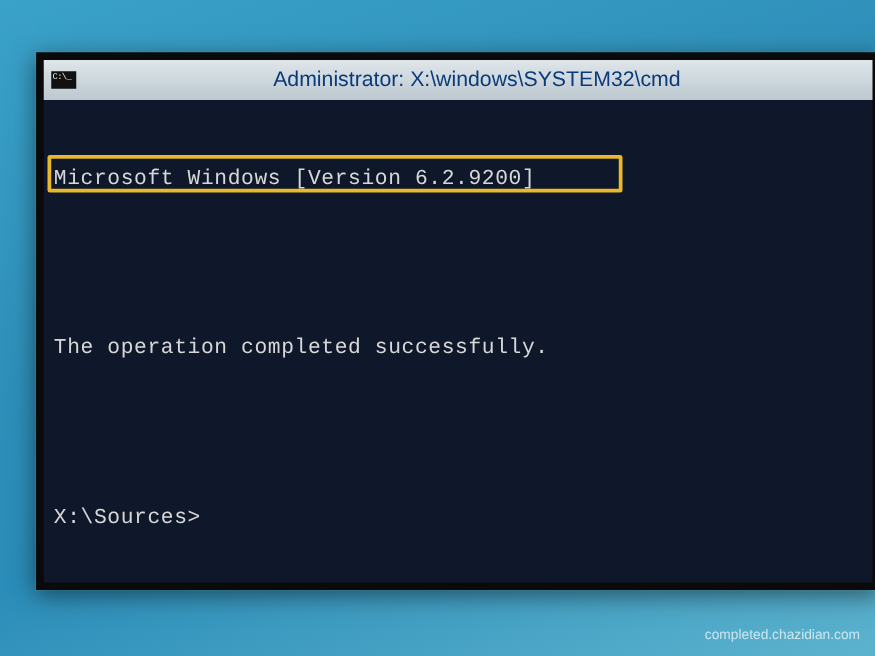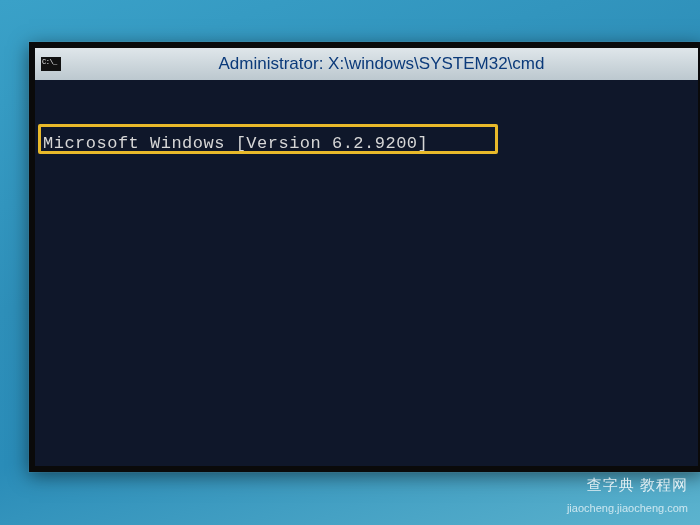--- a/index.html
+++ b/index.html
@@ -89,21 +89,22 @@
 <body>
 
 <div class="screen-frame">
   <div class="titlebar">
     <span class="window-icon"></span>
     <span class="title-text">Administrator: X:\windows\SYSTEM32\cmd</span>
   </div>
   <div class="terminal">
     <span class="line">Microsoft Windows [Version 6.2.9200]</span>
     <span class="line blank"></span>
+    <span class="line">The operation completed successfully.</span>
     <span class="line blank"></span>
+    <span class="line">X:\Sources&gt;</span>
     <div class="highlight-box"></div>
   </div>
 </div>
 
 <div class="watermark">
-  <div class="wm-main">查字典 教程网</div>
-  <div class="wm-sub">jiaocheng.jiaocheng.com</div>
+  <div class="wm-sub">completed.chazidian.com</div>
 </div>
 
 </body></html>

